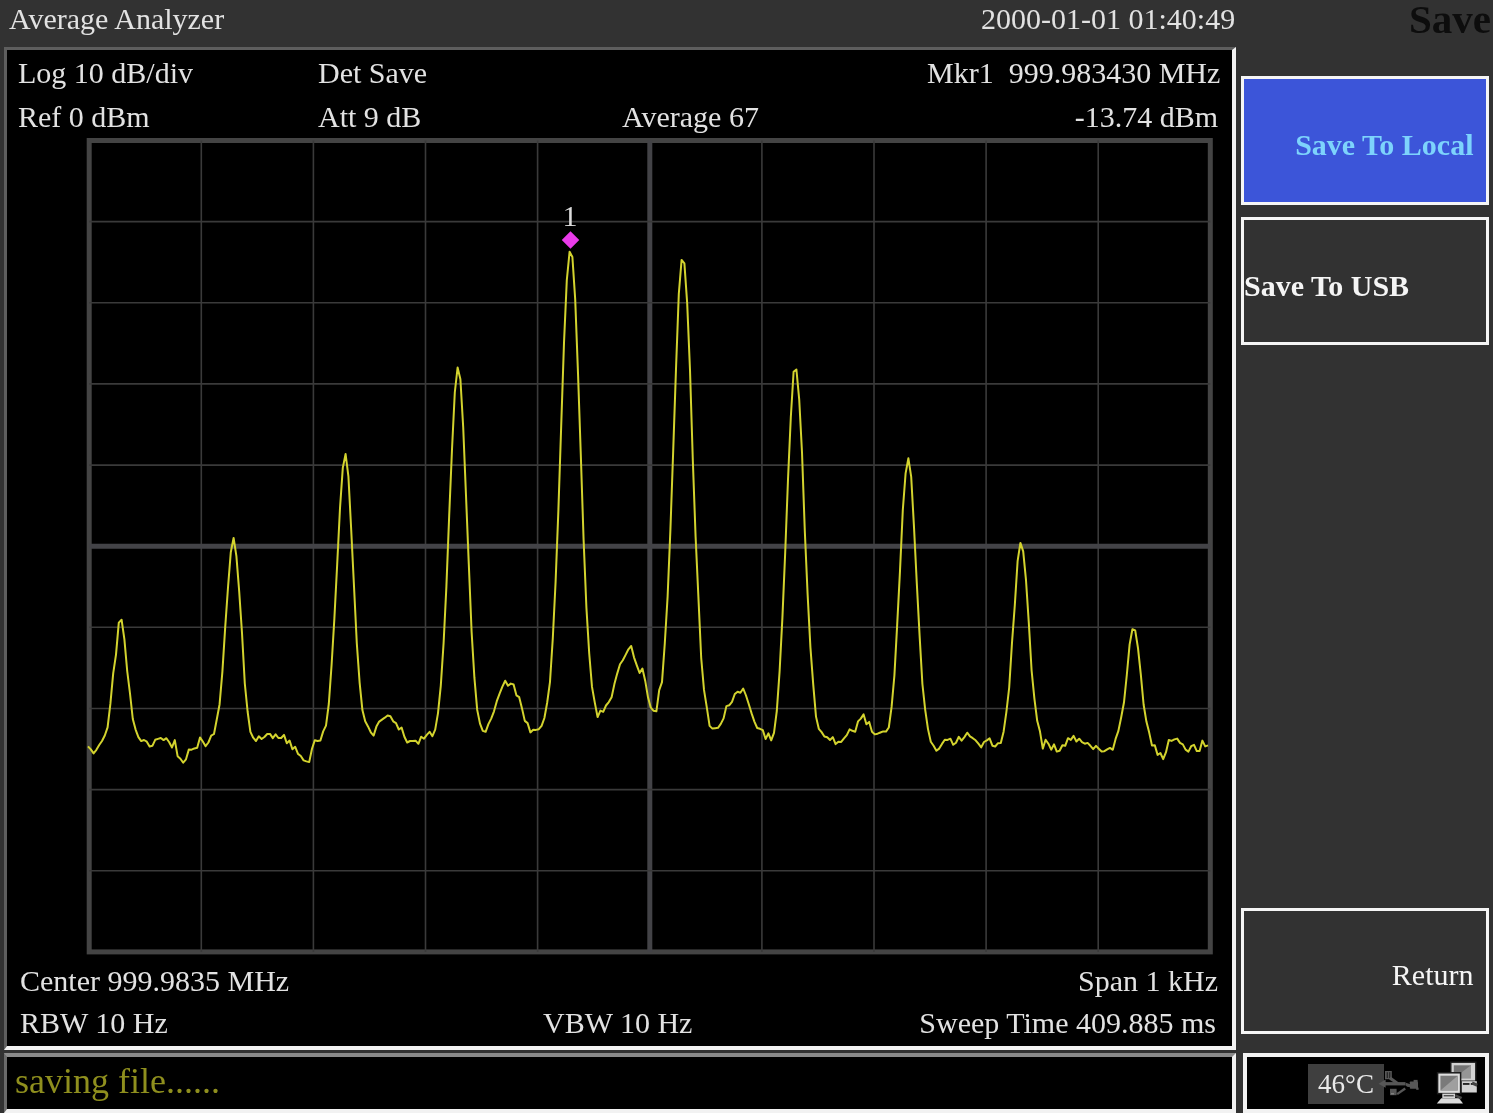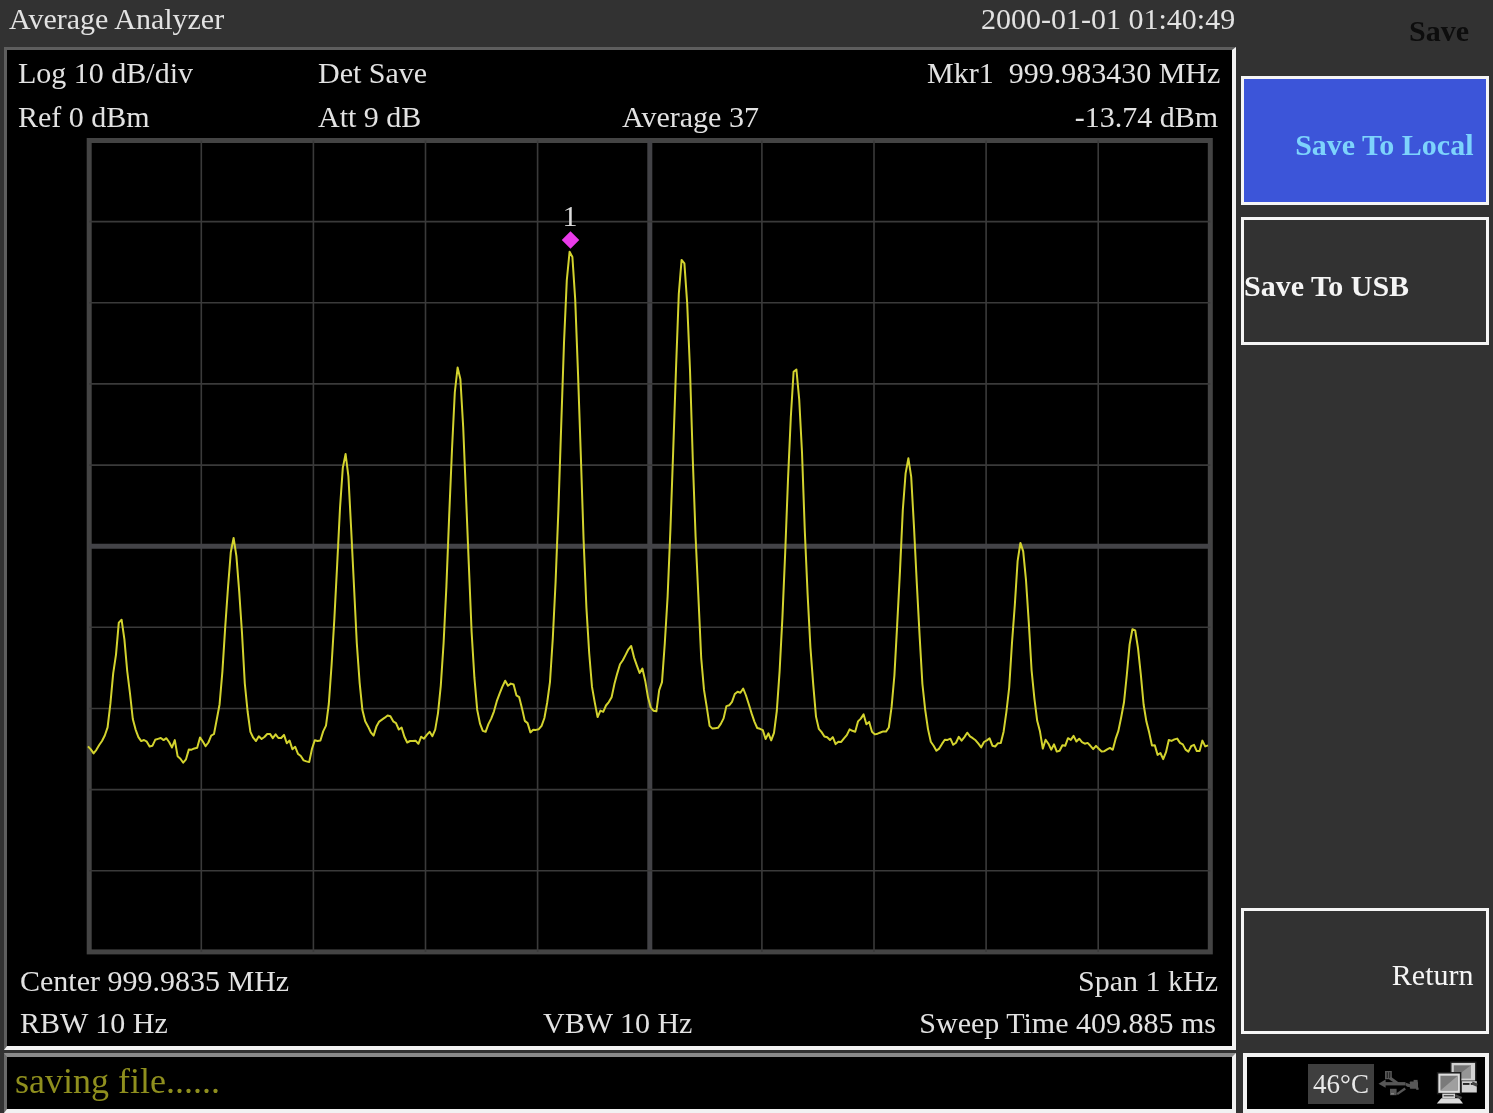--- a/index.html
+++ b/index.html
@@ -7,34 +7,34 @@
     font-family:"Liberation Serif", serif; }
   .abs { position:absolute; white-space:nowrap; }
   .t { color:#e2e2e2; font-size:30px; line-height:30px; }
 </style>
 </head>
 <body>
 
 <div class="abs" style="left:0;top:0;width:1493px;height:47px;background:#323232;"></div>
 <div class="abs t" style="left:9px;top:4px;">Average Analyzer</div>
 <div class="abs t" style="left:981px;top:4px;">2000-01-01 01:40:49</div>
-<div class="abs" style="left:1409px;top:16px;font-weight:bold;font-size:30px;line-height:30px;color:#0d0d0d;">Save</div>
+<div class="abs" style="left:1409px;top:4px;font-weight:bold;font-size:41px;line-height:30px;color:#0d0d0d;">Save</div>
 
 <div class="abs" style="left:1235px;top:47px;width:258px;height:1066px;background:#323232;"></div>
 
 <div class="abs" style="left:4px;top:47px;width:1231.5px;height:1003px;background:#000;
   border-top:3px solid #5e5e5e;border-left:3px solid #5e5e5e;
   border-right:4px solid #f2f2f2;border-bottom:4px solid #f2f2f2;"></div>
 
 <div class="abs t" style="left:18px;top:58px;">Log 10 dB/div</div>
 <div class="abs t" style="left:318px;top:58px;">Det Save</div>
 <div class="abs t" style="left:927px;top:58px;">Mkr1&nbsp; 999.983430 MHz</div>
 <div class="abs t" style="left:18px;top:102px;">Ref 0 dBm</div>
 <div class="abs t" style="left:318px;top:102px;">Att 9 dB</div>
-<div class="abs t" style="left:622px;top:102px;">Average 37</div>
+<div class="abs t" style="left:622px;top:102px;">Average 67</div>
 <div class="abs t" style="right:275px;top:102px;">-13.74 dBm</div>
 
 <svg class="abs" style="left:0;top:0;" width="1493" height="1113" viewBox="0 0 1493 1113">
   <rect x="89.2" y="140.5" width="1121.1" height="811.4" fill="none" stroke="#444444" stroke-width="5"></rect>
   <line x1="201.3" y1="140.5" x2="201.3" y2="951.9" stroke="#3a3a3a" stroke-width="1.6"></line>
 <line x1="313.4" y1="140.5" x2="313.4" y2="951.9" stroke="#3a3a3a" stroke-width="1.6"></line>
 <line x1="425.5" y1="140.5" x2="425.5" y2="951.9" stroke="#3a3a3a" stroke-width="1.6"></line>
 <line x1="537.6" y1="140.5" x2="537.6" y2="951.9" stroke="#3a3a3a" stroke-width="1.6"></line>
 <line x1="649.8" y1="140.5" x2="649.8" y2="951.9" stroke="#434347" stroke-width="5"></line>
 <line x1="761.9" y1="140.5" x2="761.9" y2="951.9" stroke="#3a3a3a" stroke-width="1.6"></line>
@@ -71,21 +71,21 @@
   text-align:right;padding-right:12px;">Save To Local</div>
 <div class="abs" style="left:1241px;top:216.5px;width:247.5px;height:128.5px;background:#323232;
   border:3px solid #f5f5f5;color:#f5f5f5;font-weight:bold;font-size:30px;line-height:131.5px;
   text-align:left;padding-right:12px;">Save To USB</div>
 <div class="abs" style="left:1241px;top:907.5px;width:247.5px;height:126.5px;background:#323232;
   border:3px solid #f5f5f5;color:#f5f5f5;font-weight:normal;font-size:30px;line-height:128px;
   text-align:right;padding-right:12px;">Return</div>
 
 <div class="abs" style="left:1243px;top:1053px;width:246px;height:60px;background:#000;
   border:4px solid #f2f2f2;"></div>
-<div class="abs" style="left:1308px;top:1064px;width:66px;height:40px;background:#3f3f3f;
+<div class="abs" style="left:1308px;top:1064px;width:76px;height:40px;background:#3f3f3f;
   color:#e8e8e8;font-size:27px;line-height:40px;text-align:center;">46°C</div>
 
 <svg class="abs" style="left:1377px;top:1070px;" width="42" height="26" viewBox="0 0 42 26">
   <g fill="#575757" stroke="none">
     <path d="M1.5 13.7 L8.6 9.6 L8.6 17.8 Z"></path>
     <rect x="7.5" y="12.1" width="21" height="3.3"></rect>
     <rect x="8" y="1" width="6.8" height="8.2"></rect>
     <rect x="9.7" y="2.2" width="1.25" height="5.8" fill="#252525"></rect>
     <rect x="12.1" y="2.2" width="1.25" height="5.8" fill="#252525"></rect>
     <path d="M13.6 6.6 L21.8 12.4 L19.9 14.4 L12.2 9.4 Z"></path>

